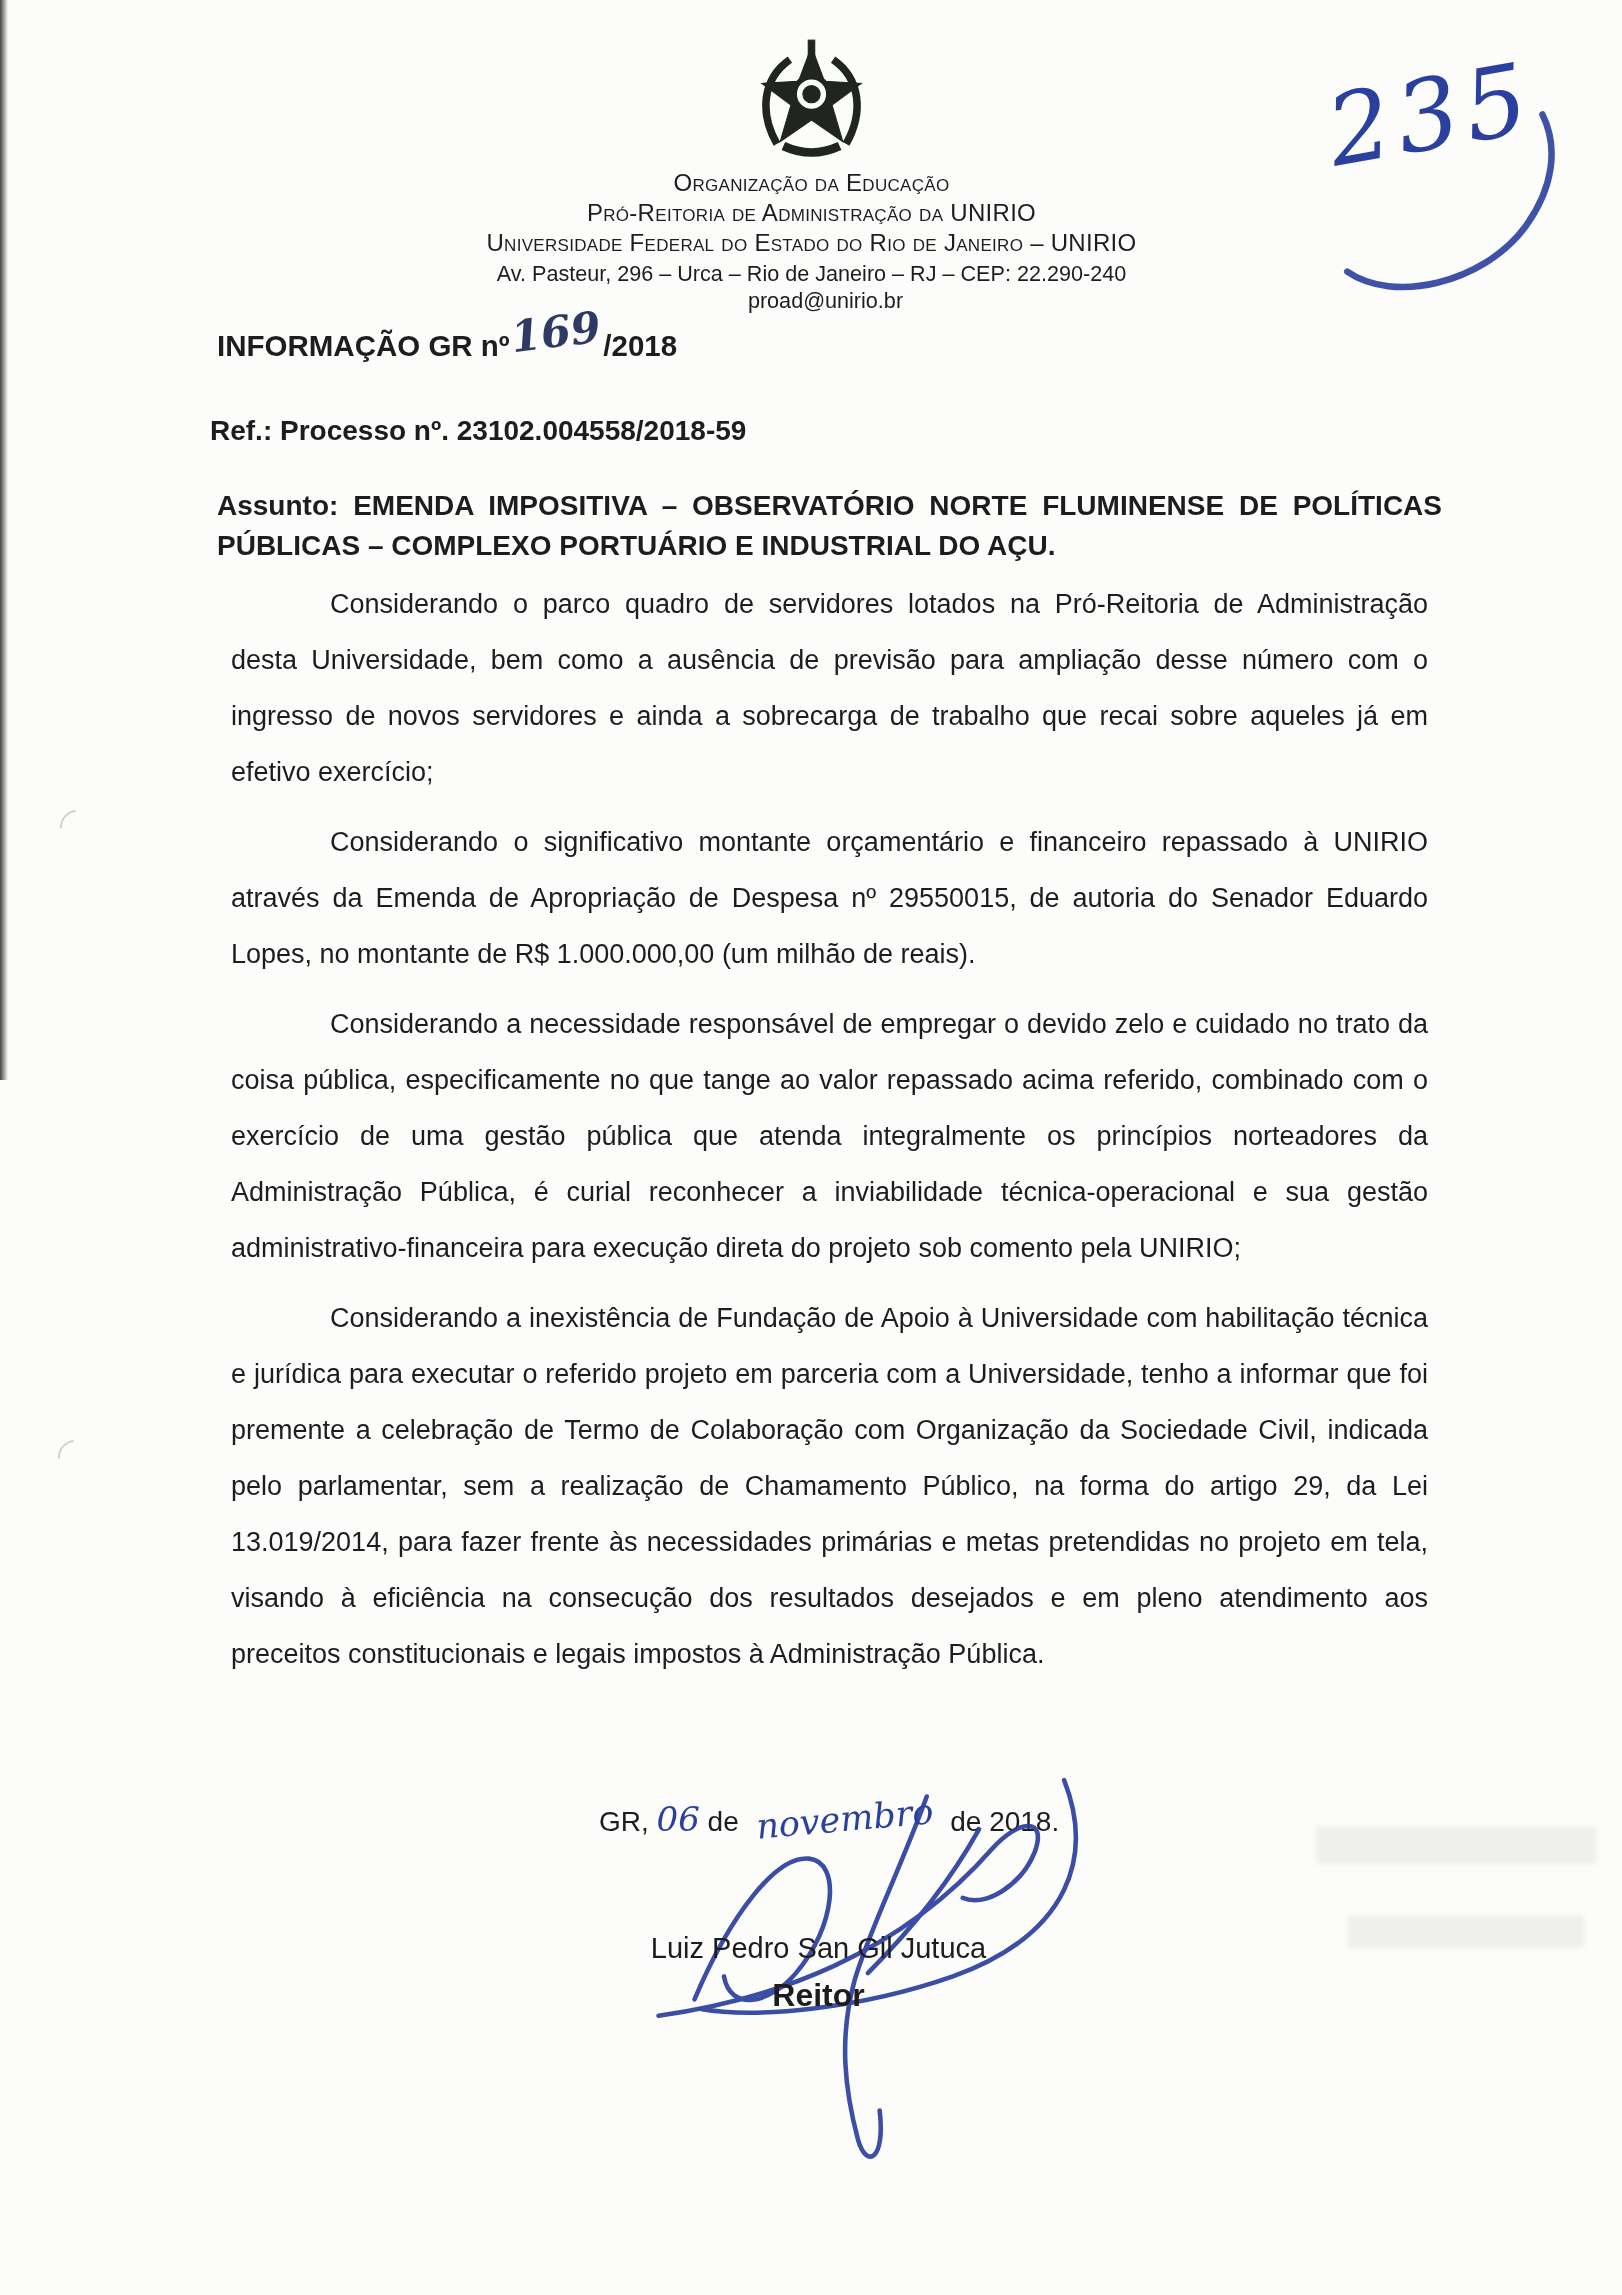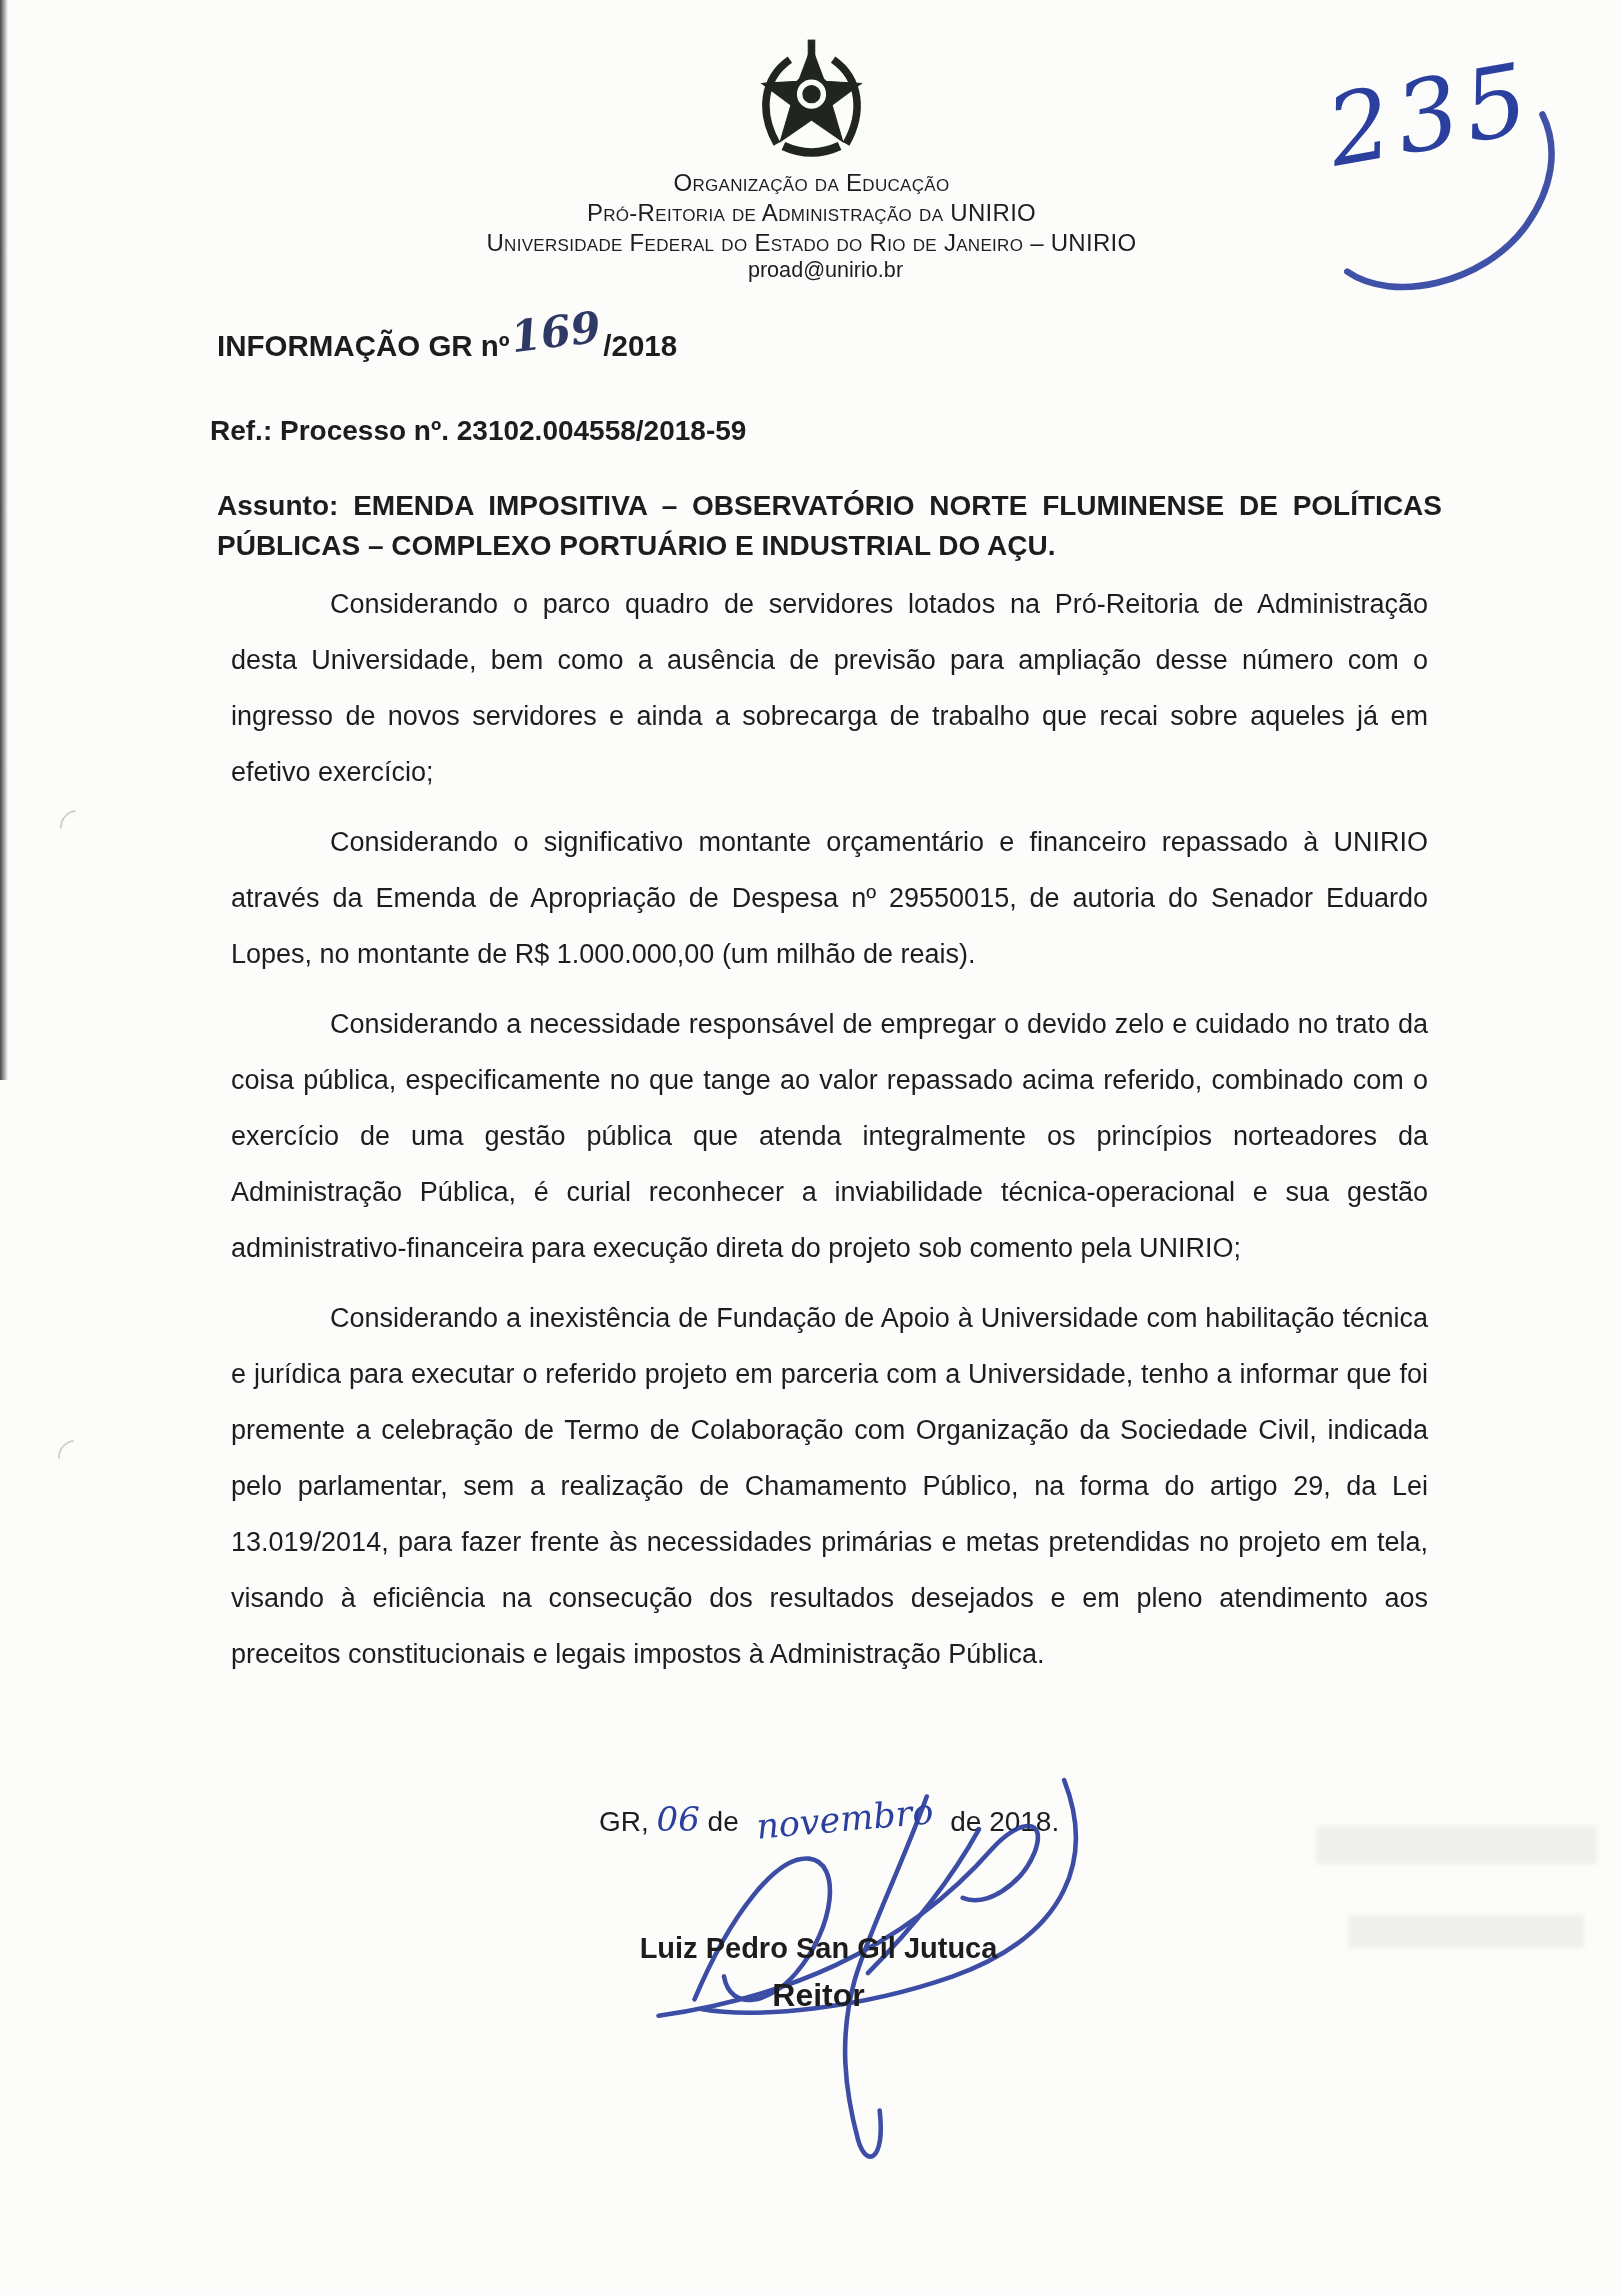--- a/index.html
+++ b/index.html
@@ -71,21 +71,21 @@
   .doc-body {
     position: absolute; left: 217px; top: 562px; width: 1225px;
     font-size: 27px; line-height: 56px; text-align: justify;
   }
   .doc-body p { margin: 14px; text-indent: 99px; }
 
   
   .dateline { position: absolute; left: 599px; top: 1799px; font-size: 28px; white-space: nowrap; }
   .dateline .hw-day { font-size: 34px; }
   .dateline .hw-month { font-size: 35px; display: inline-block; transform: rotate(-5deg); margin: 0 9.2px; }
-  .sig-name { position: absolute; left: 452px; top: 1932px; width: 733px; text-align: center; font-size: 29px; font-weight: bold; }
+  .sig-name { position: absolute; left: 452px; top: 1932px; width: 733px; text-align: center; font-size: 29px; font-weight: normal; }
   .sig-role { position: absolute; left: 452px; top: 1977px; width: 733px; text-align: center; font-size: 32px; font-weight: bold; }
   .sig-ink { position: absolute; left: 560px; top: 1718px; pointer-events: none; }
 </style>
 </head>
 <body>
 
 <div class="page">
 
   <div class="scan-edge-left"></div>
   <div class="artifact-curve a1"></div>
@@ -108,20 +108,21 @@
         <path d="M34 100 Q60 112 86 100" fill="none" stroke-width="8"></path>
         <rect x="57" y="2" width="6" height="16"></rect>
         <polygon points="60,8 72,40 106,42 79,62 89,96 60,76 31,96 41,62 14,42 48,40"></polygon>
         <circle cx="60" cy="52" r="16" fill="#fcfcfa" stroke-width="5"></circle>
         <circle cx="60" cy="52" r="8"></circle>
       </g>
     </svg>
     <div class="lh-line lh-caps lh-ministry">Organização da Educação</div>
     <div class="lh-line lh-caps lh-office">Pró-Reitoria de Administração da UNIRIO</div>
     <div class="lh-line lh-caps lh-university">Universidade Federal do Estado do Rio de Janeiro – UNIRIO</div>
+    <div class="lh-line lh-address">Av. Pasteur, 296 – Urca – Rio de Janeiro – RJ – CEP: 22.290-240</div>
     <div class="lh-line lh-email">proad@unirio.br</div>
   </header>
 
   <main>
 
     <h1 class="doc-title">
       <span>INFORMAÇÃO GR nº</span><span class="hw hw-num">169</span><span>/2018</span>
     </h1>
 
     <p class="doc-ref">Ref.: Processo nº. 23102.004558/2018-59</p>

